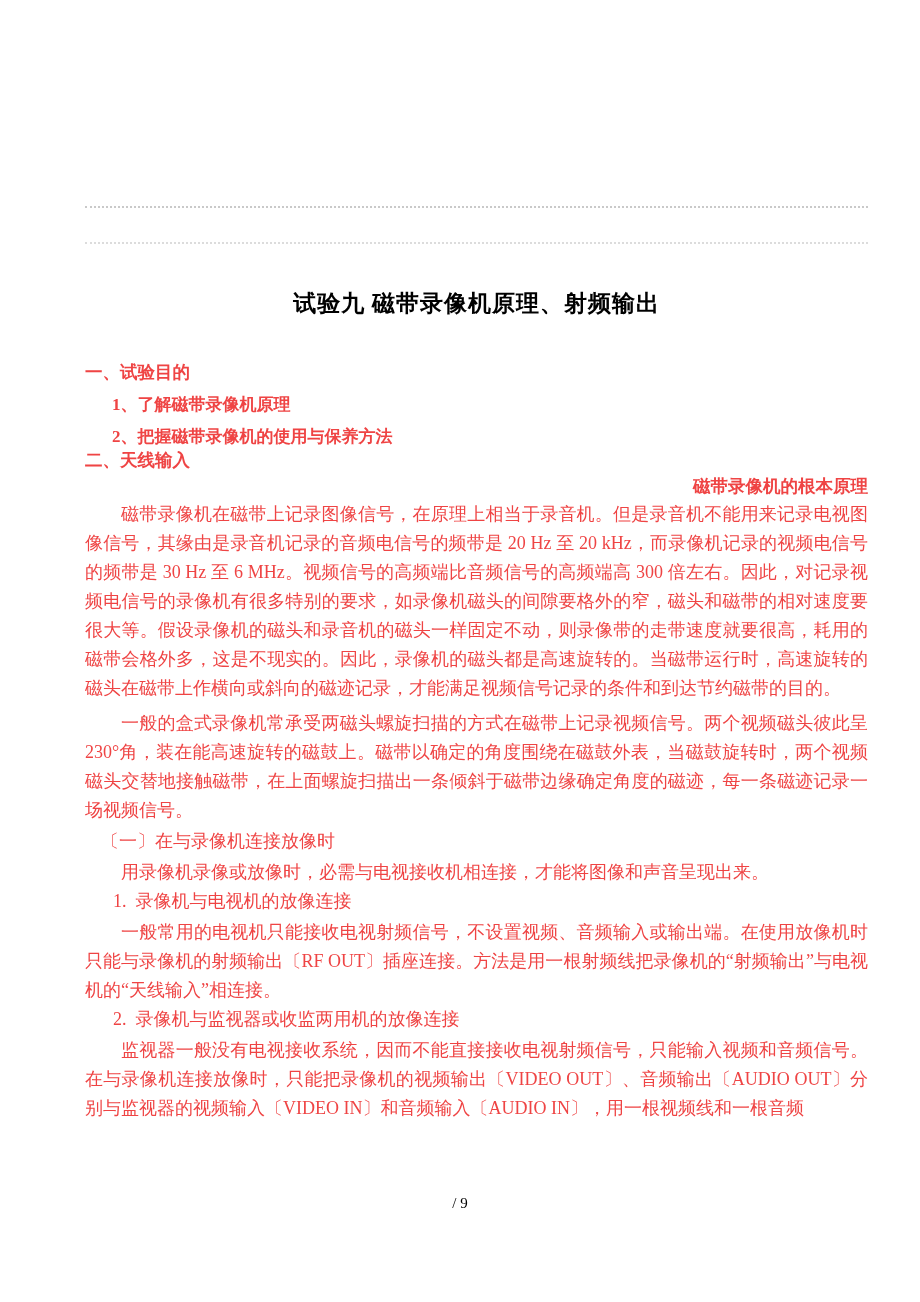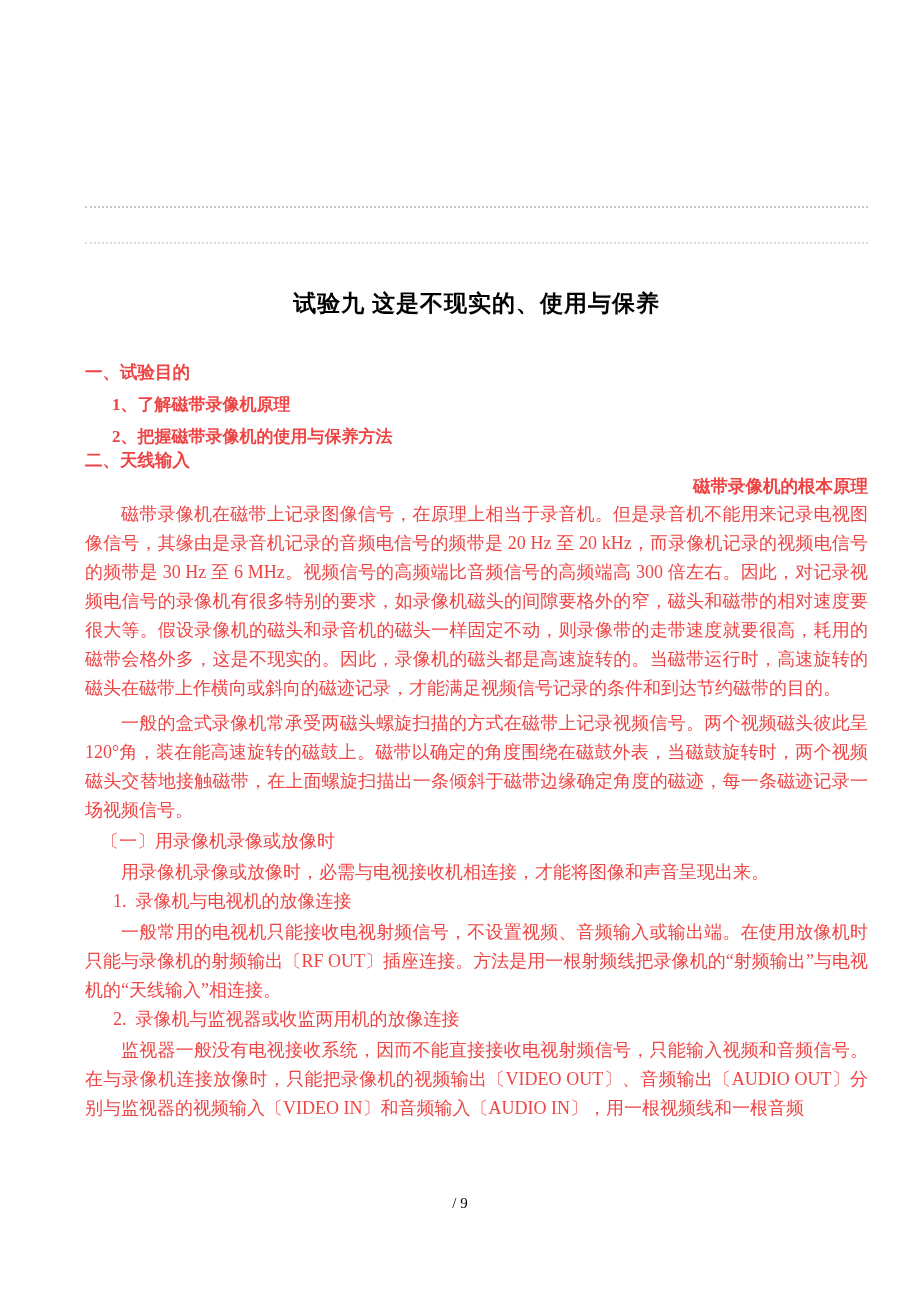--- a/index.html
+++ b/index.html
@@ -94,40 +94,40 @@
   }
 </style>
 </head>
 <body>
 
 <div class="page">
 
   <div class="rule rule-1"></div>
   <div class="rule rule-2"></div>
 
-  <div class="doc-title">试验九 这是不现实的、使用与保养</div>
+  <div class="doc-title">试验九 磁带录像机原理、射频输出</div>
 
   <div class="flow">
 
     <p class="h2">一、试验目的</p>
 
     <p class="obj">1、了解磁带录像机原理</p>
 
     <p class="obj">2、把握磁带录像机的使用与保养方法</p>
 
     <p class="h2">二、天线输入</p>
 
     <p class="centerh">磁带录像机的根本原理</p>
 
     <p class="para">磁带录像机在磁带上记录图像信号，在原理上相当于录音机。但是录音机不能用来记录电视图像信号，其缘由是录音机记录的音频电信号的频带是 20 Hz 至 20 kHz，而录像机记录的视频电信号的频带是 30 Hz 至 6 MHz。视频信号的高频端比音频信号的高频端高 300 倍左右。因此，对记录视频电信号的录像机有很多特别的要求，如录像机磁头的间隙要格外的窄，磁头和磁带的相对速度要很大等。假设录像机的磁头和录音机的磁头一样固定不动，则录像带的走带速度就要很高，耗用的磁带会格外多，这是不现实的。因此，录像机的磁头都是高速旋转的。当磁带运行时，高速旋转的磁头在磁带上作横向或斜向的磁迹记录，才能满足视频信号记录的条件和到达节约磁带的目的。</p>
 
-    <p class="para gap6">一般的盒式录像机常承受两磁头螺旋扫描的方式在磁带上记录视频信号。两个视频磁头彼此呈 120°角，装在能高速旋转的磁鼓上。磁带以确定的角度围绕在磁鼓外表，当磁鼓旋转时，两个视频磁头交替地接触磁带，在上面螺旋扫描出一条倾斜于磁带边缘确定角度的磁迹，每一条磁迹记录一场视频信号。</p>
+    <p class="para gap6">一般的盒式录像机常承受两磁头螺旋扫描的方式在磁带上记录视频信号。两个视频磁头彼此呈 230°角，装在能高速旋转的磁鼓上。磁带以确定的角度围绕在磁鼓外表，当磁鼓旋转时，两个视频磁头交替地接触磁带，在上面螺旋扫描出一条倾斜于磁带边缘确定角度的磁迹，每一条磁迹记录一场视频信号。</p>
 
 
-    <p class="sub">〔一〕用录像机录像或放像时</p>
+    <p class="sub">〔一〕在与录像机连接放像时</p>
 
     <p class="para">用录像机录像或放像时，必需与电视接收机相连接，才能将图像和声音呈现出来。</p>
 
     <p class="numitem">1.&nbsp; 录像机与电视机的放像连接</p>
 
     <p class="para">一般常用的电视机只能接收电视射频信号，不设置视频、音频输入或输出端。在使用放像机时只能与录像机的射频输出〔RF OUT〕插座连接。方法是用一根射频线把录像机的“射频输出”与电视机的“天线输入”相连接。</p>
 
     <p class="numitem">2.&nbsp; 录像机与监视器或收监两用机的放像连接</p>
 
     <p class="para">监视器一般没有电视接收系统，因而不能直接接收电视射频信号，只能输入视频和音频信号。在与录像机连接放像时，只能把录像机的视频输出〔VIDEO OUT〕、音频输出〔AUDIO OUT〕分别与监视器的视频输入〔VIDEO IN〕和音频输入〔AUDIO IN〕，用一根视频线和一根音频</p>

